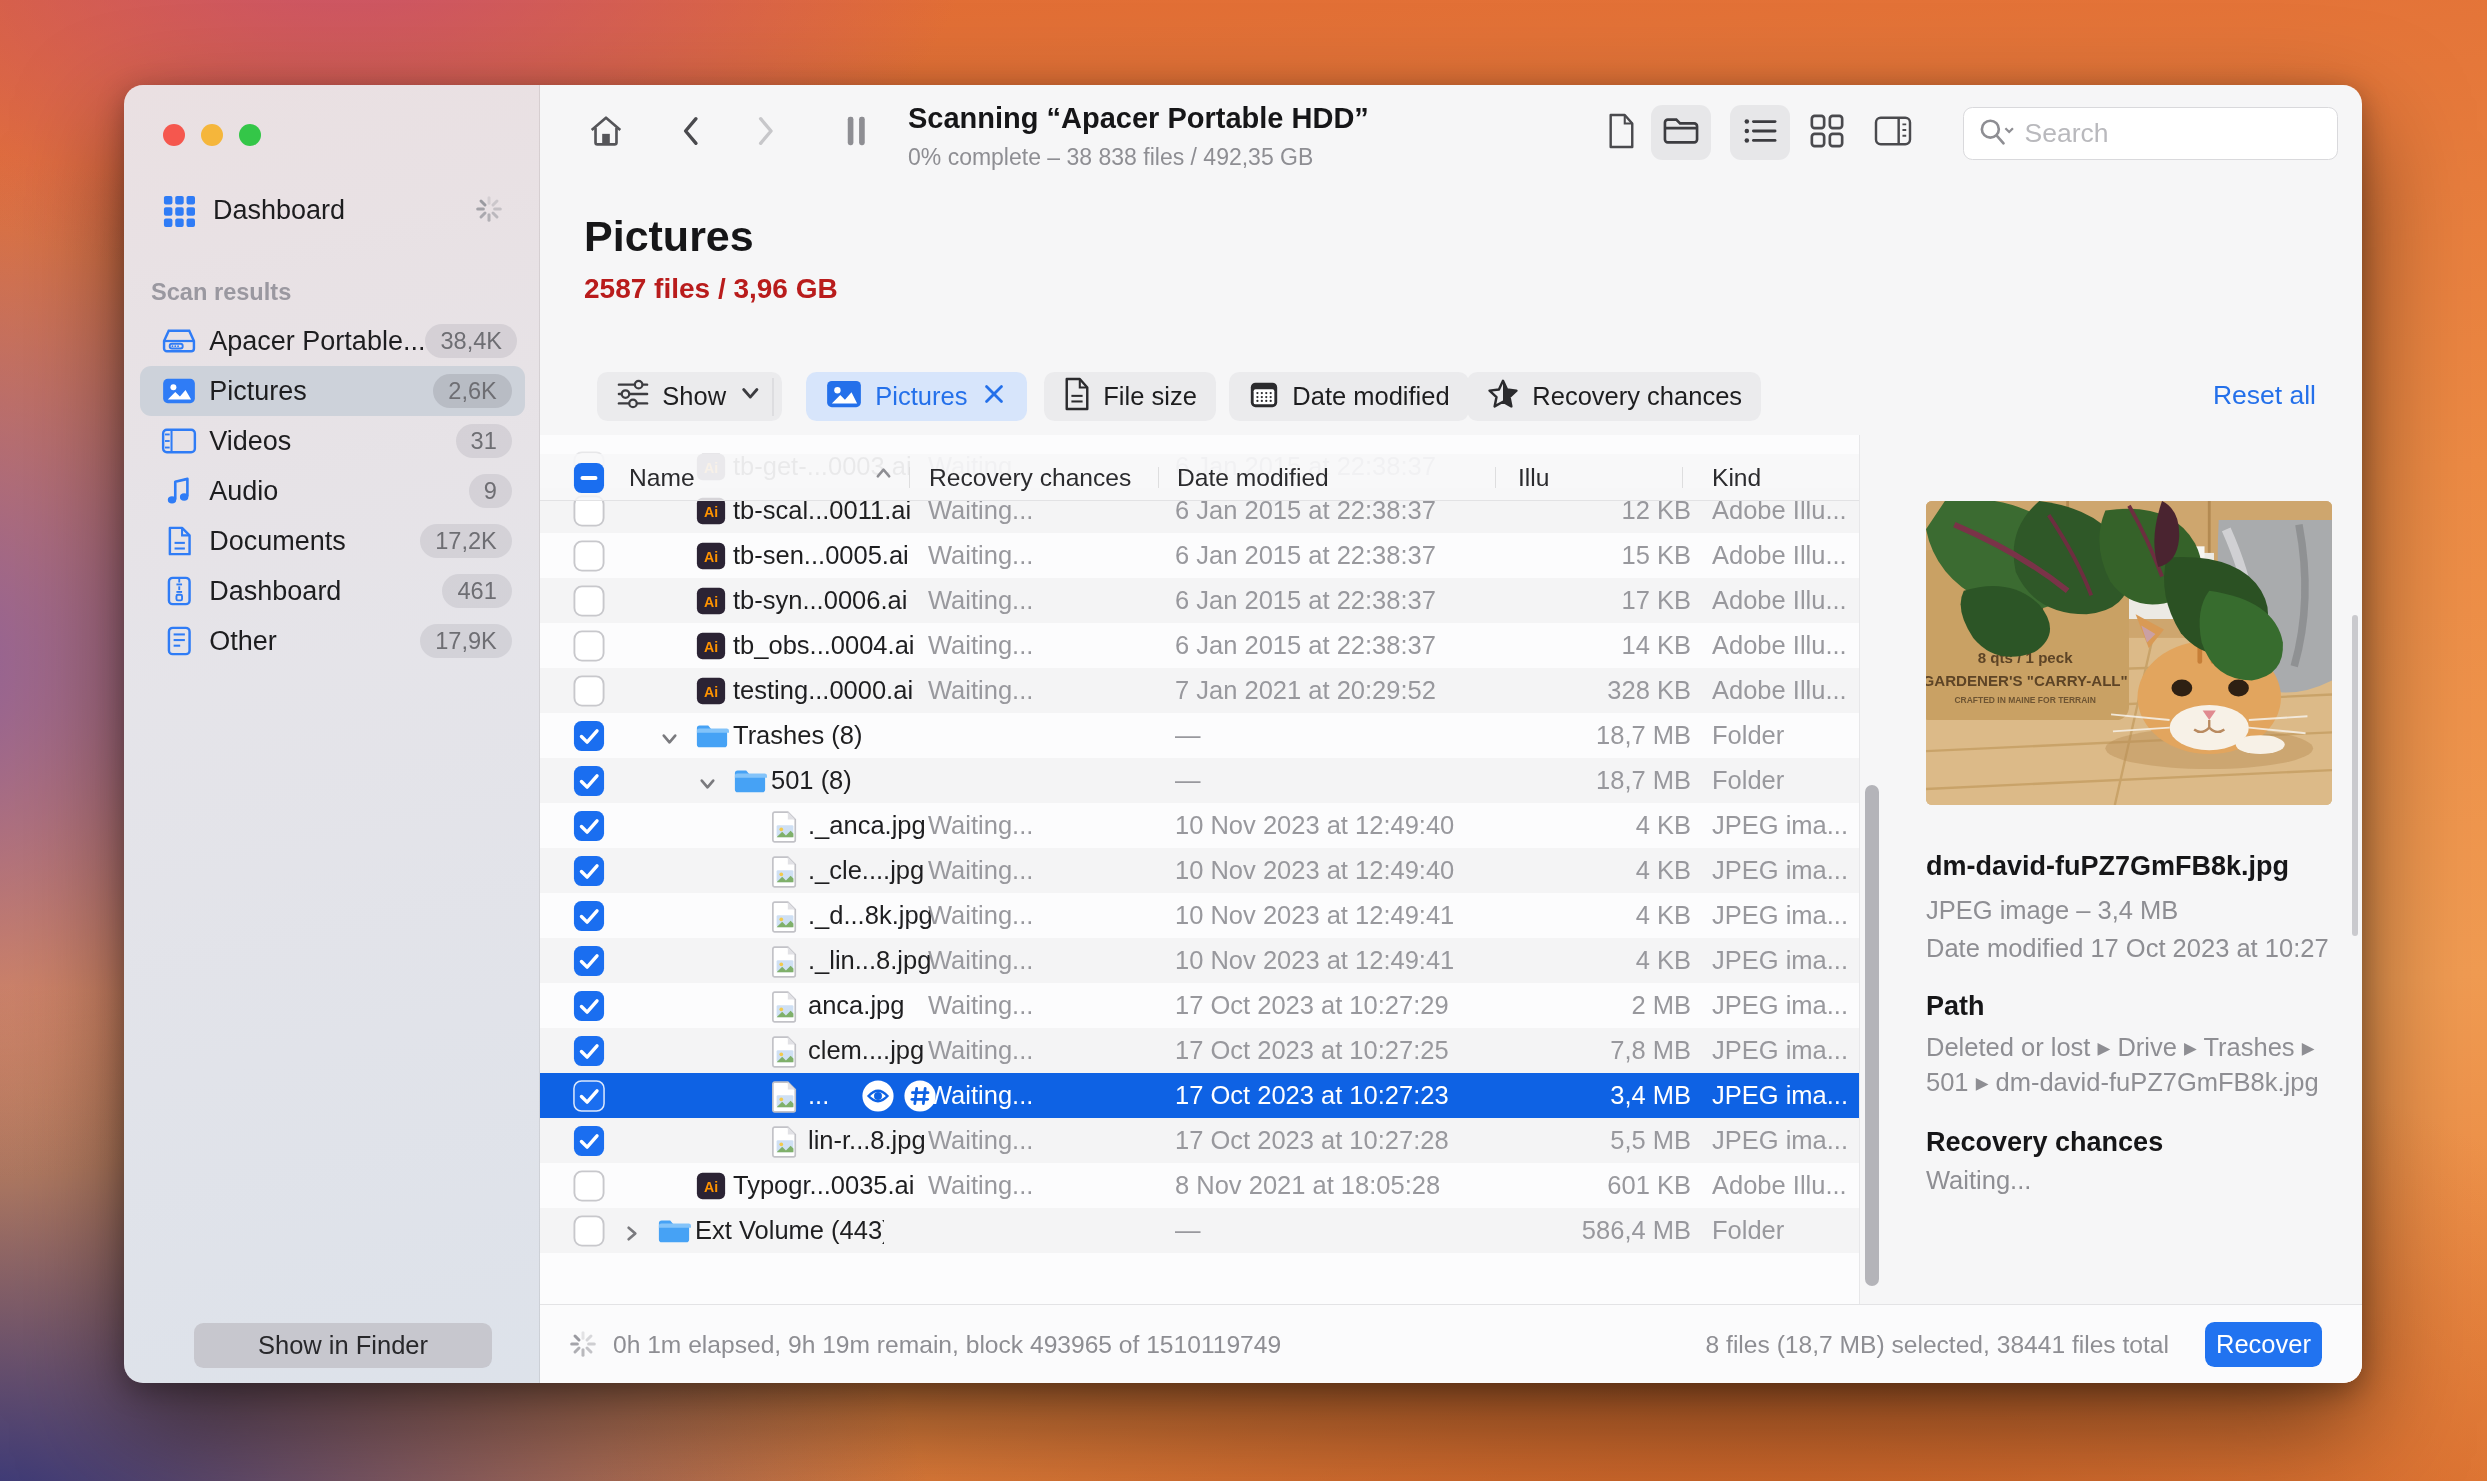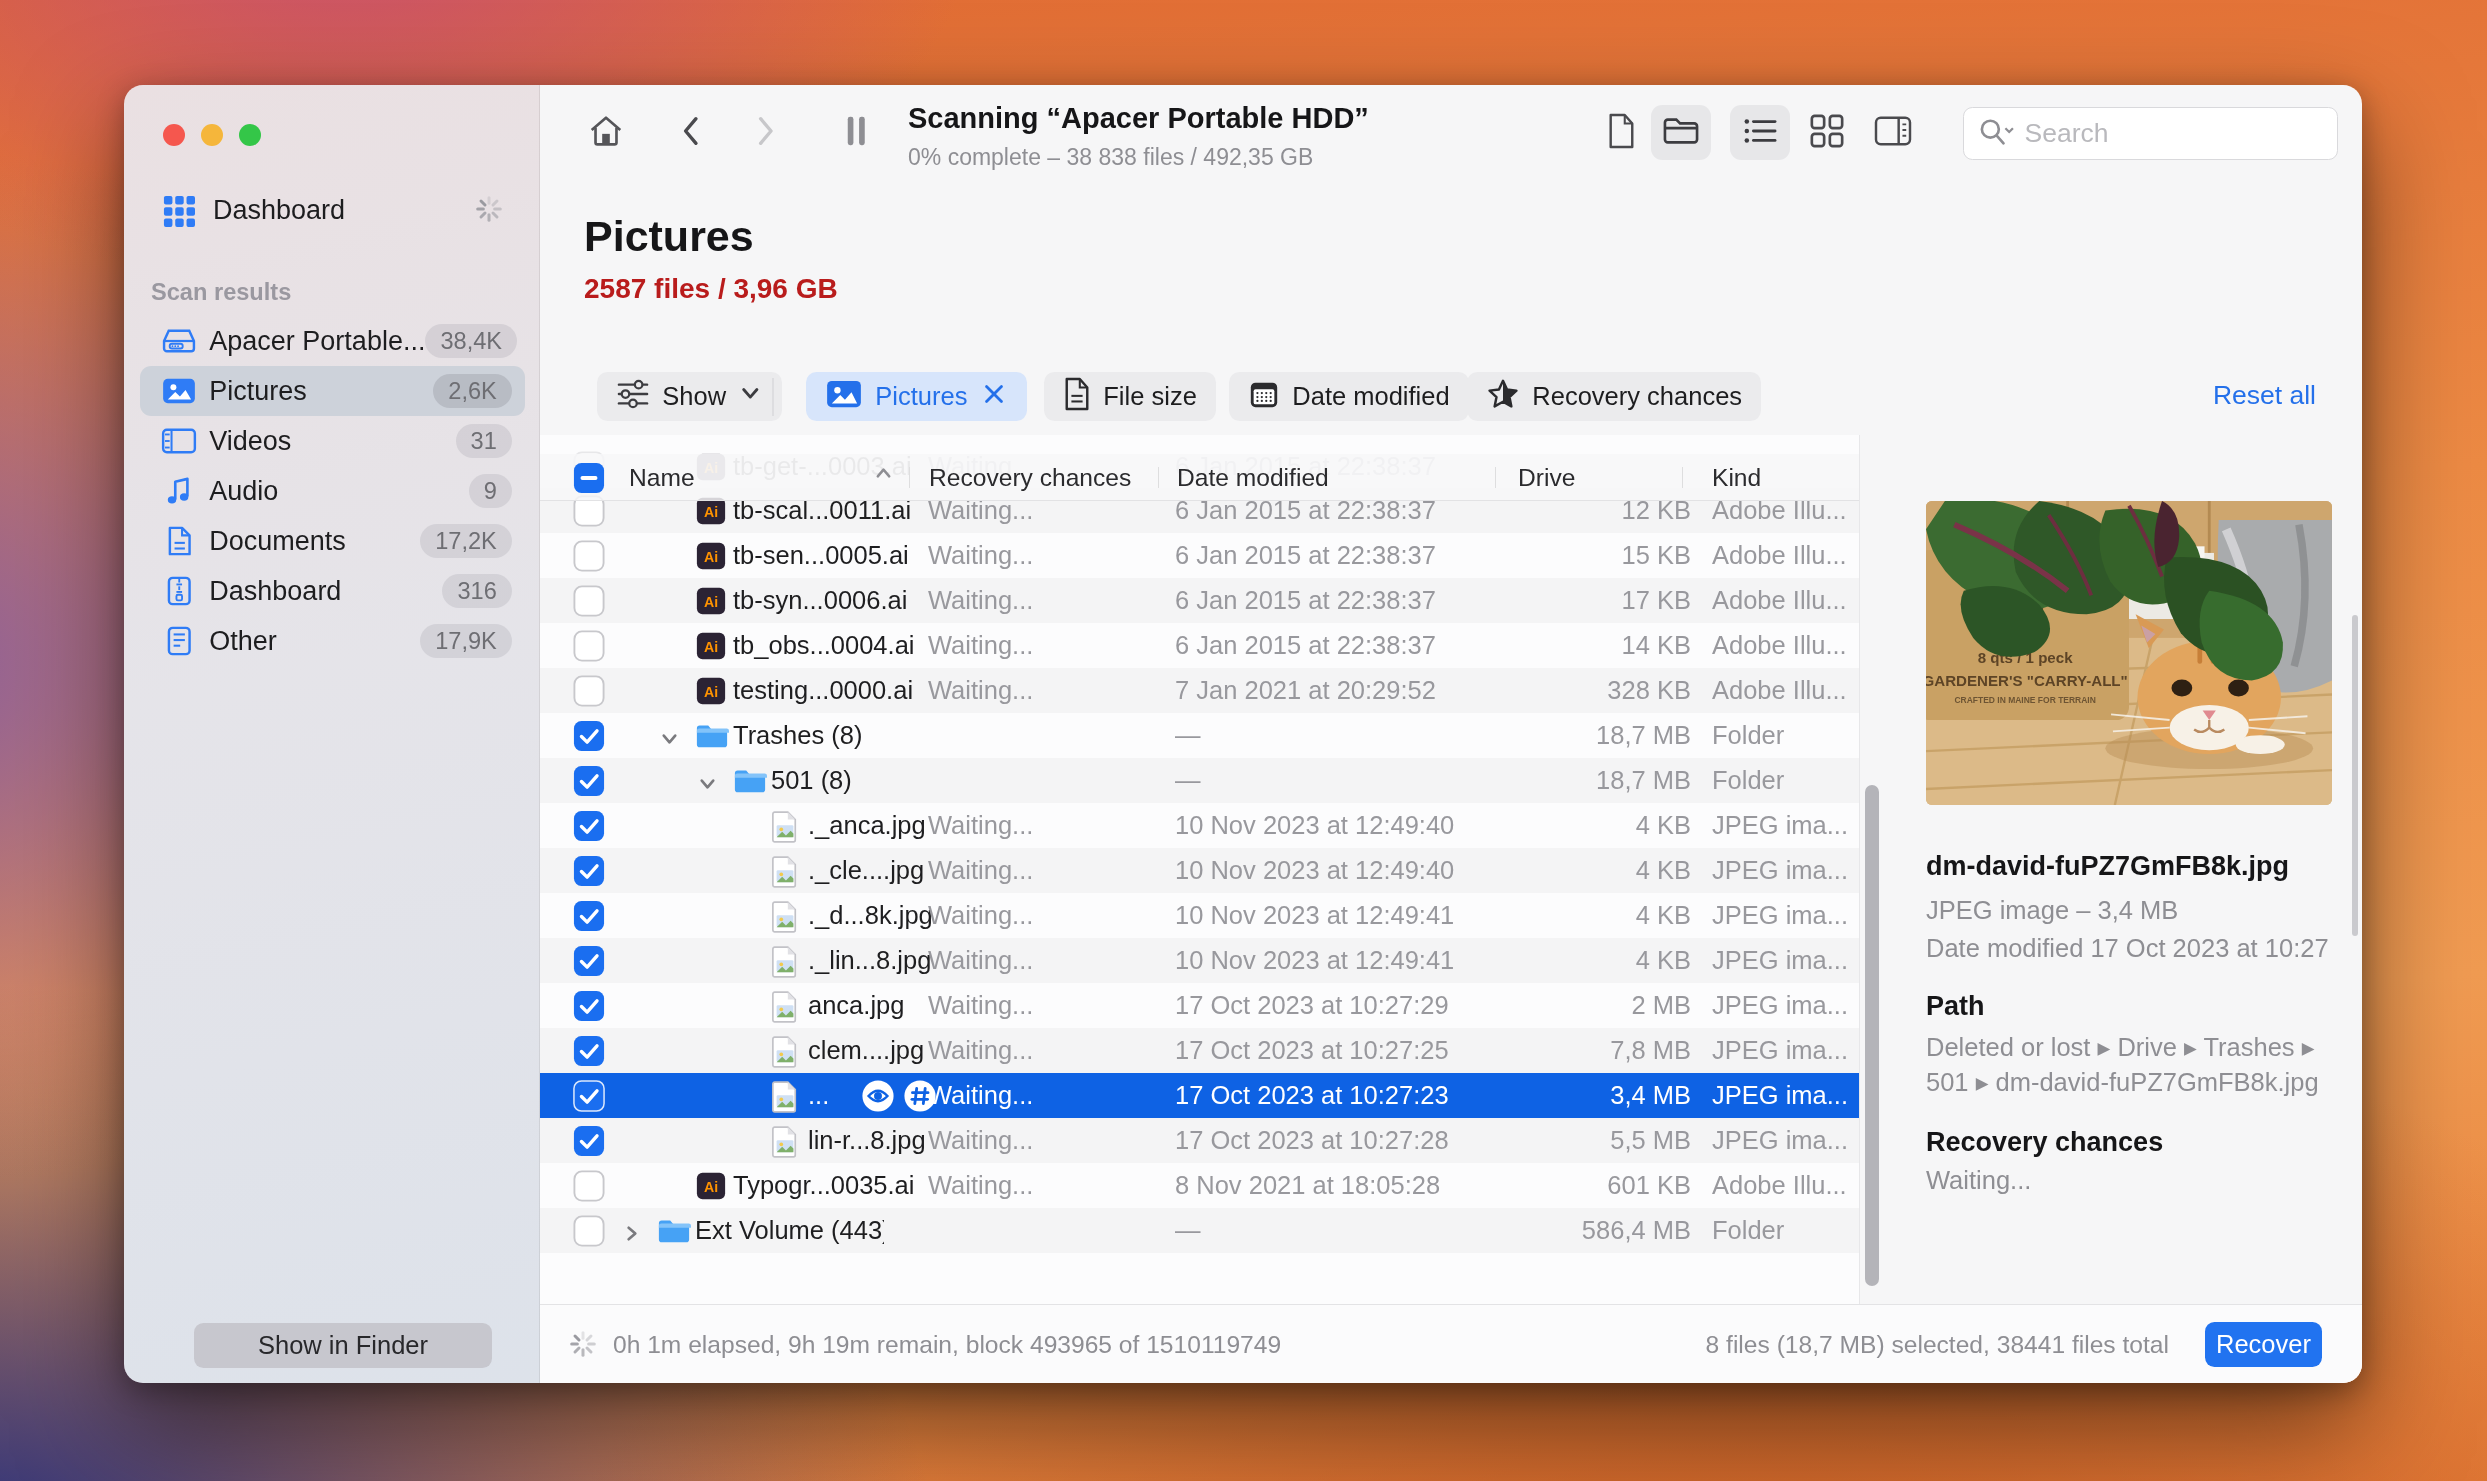--- a/index.html
+++ b/index.html
@@ -222,21 +222,21 @@
                 <g stroke="#2f7cf6" stroke-width="2">
                   <line x1="14" y1="3" x2="14" y2="7"></line>
                   <line x1="11" y1="9" x2="17" y2="9"></line>
                   <line x1="14" y1="11" x2="14" y2="15"></line>
                   <line x1="11" y1="17" x2="17" y2="17"></line>
                 </g>
                 <rect x="11" y="20" width="6" height="6" rx="1.5" fill="none" stroke="#2f7cf6" stroke-width="2"></rect>
               </svg>
             </span>
     <span class="sb-label">Dashboard</span>
-    <span class="sb-badge">316</span>
+    <span class="sb-badge">461</span>
   </div>
           <div class="sb-item">
     <span class="sb-ico">
               <svg width="26.5" height="30" viewBox="0 0 28 32">
                 <rect x="3" y="2" width="22" height="28" rx="4" fill="none" stroke="#2f7cf6" stroke-width="2.6"></rect>
                 <g stroke="#2f7cf6" stroke-width="2.2">
                   <line x1="8" y1="9" x2="20" y2="9"></line>
                   <line x1="8" y1="15" x2="20" y2="15"></line>
                   <line x1="8" y1="21" x2="15" y2="21"></line>
                 </g>
@@ -444,21 +444,21 @@
               </span>
             <span class="h" style="left:89px">Name</span>
             <span class="h" style="left:333px;top:-1.9px" id="ic-sort"><svg width="21" height="21" viewBox="0 0 22 22">
                   <path d="M5 14 l6 -7 6 7" fill="none" stroke="#8e8e93" stroke-width="2.6" stroke-linecap="round" stroke-linejoin="round"></path>
                 </svg></span>
             <span class="vsep" style="left:369px"></span>
             <span class="h" style="left:389px">Recovery chances</span>
             <span class="vsep" style="left:618px"></span>
             <span class="h" style="left:637px">Date modified</span>
             <span class="vsep" style="left:955px"></span>
-            <span class="h" style="left:978px">Drive</span>
+            <span class="h" style="left:978px">Illu</span>
             <span class="vsep" style="left:1142px"></span>
             <span class="h" style="left:1172px">Kind</span>
           </div>
           <div class="rows" id="rows">
               <div class="trow stripe">
     <span class="cb">
                   <svg width="32" height="32" viewBox="0 0 34 34">
                     <rect x="1.5" y="1.5" width="31" height="31" rx="8" fill="#fff" stroke="#c8c8cc" stroke-width="2"></rect>
                   </svg>
                 </span>

